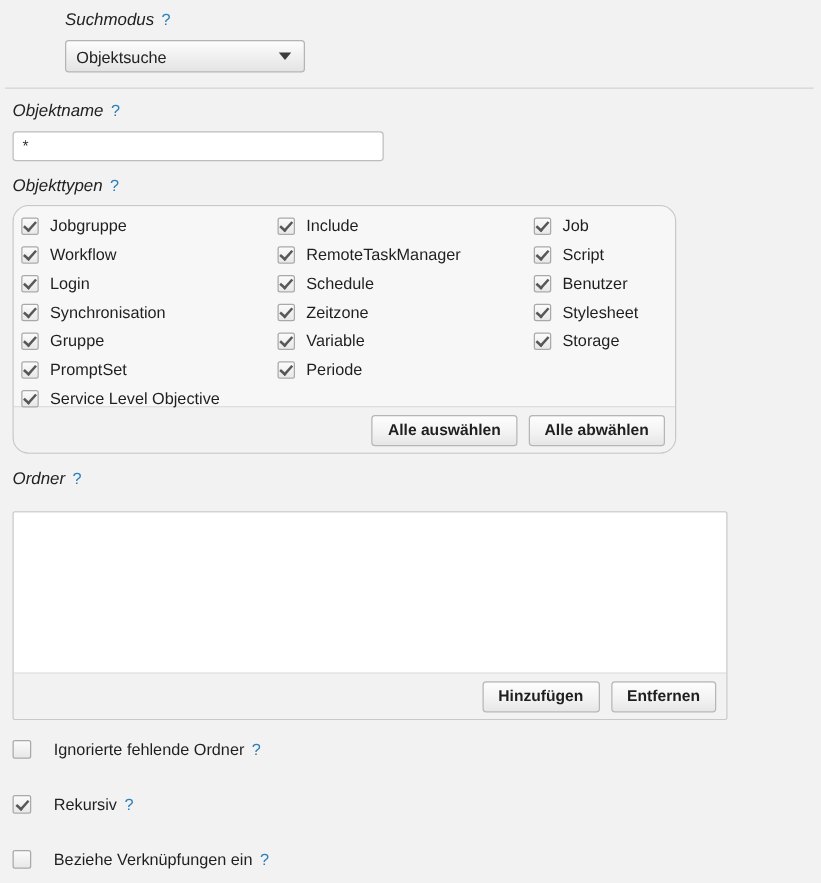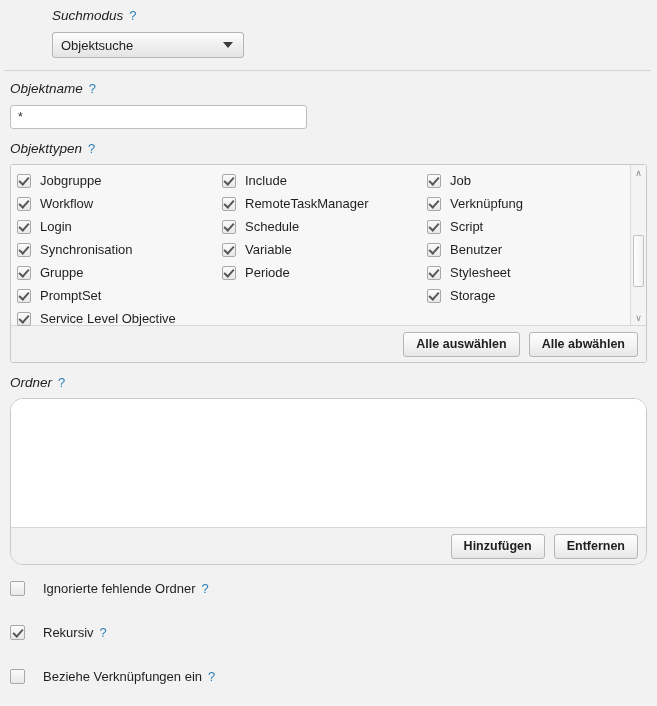--- a/index.html
+++ b/index.html
@@ -81,24 +81,24 @@
     align-items: center;
     padding: 0 7px;
     font-size: 12.5px;
     color: #333;
   }
 
   
   .block-objekttypen { padding: 12px 0 0 10px; }
   .types-panel {
     margin-top: 8px;
-    width: 637px;
+    width: 531px;
     box-sizing: border-box;
     border: 1px solid #c8c8c8;
-    border-radius: 3px;
+    border-radius: 13px;
     background: #f7f7f7;
     overflow: hidden;
   }
   .types-scrollarea {
     display: flex;
     height: 160px;
     background: #f7f7f7;
     border-bottom: 1px solid #d8d8d8;
   }
   .types-cols {
@@ -189,25 +189,25 @@
     color: #1f1f1f;
     font-family: "Liberation Sans", sans-serif;
     display: flex;
     align-items: center;
     cursor: pointer;
   }
 
   
   .block-ordner { padding: 12px 0 0 10px; }
   .ordner-panel {
-    margin-top: 8px;
-    width: 637px;
+    margin-top: 19px;
+    width: 572px;
     box-sizing: border-box;
     border: 1px solid #c8c8c8;
-    border-radius: 13px;
+    border-radius: 2px;
     overflow: hidden;
     background: #fff;
   }
   .ordner-list {
     height: 128px;
     background: #ffffff;
     border-bottom: 1px solid #d8d8d8;
   }
 
   
@@ -302,35 +302,35 @@
             <div class="chk-row">
               <span class="chk checked"></span>
               <span class="chk-label">RemoteTaskManager</span>
             </div>
             <div class="chk-row">
               <span class="chk checked"></span>
               <span class="chk-label">Schedule</span>
             </div>
             <div class="chk-row">
               <span class="chk checked"></span>
+              <span class="chk-label">Zeitzone</span>
+            </div>
+            <div class="chk-row">
+              <span class="chk checked"></span>
               <span class="chk-label">Variable</span>
             </div>
             <div class="chk-row">
               <span class="chk checked"></span>
               <span class="chk-label">Periode</span>
             </div>
           </div>
           <div class="types-col c3">
             <div class="chk-row">
               <span class="chk checked"></span>
               <span class="chk-label">Job</span>
-            </div>
-            <div class="chk-row">
-              <span class="chk checked"></span>
-              <span class="chk-label">Verknüpfung</span>
             </div>
             <div class="chk-row">
               <span class="chk checked"></span>
               <span class="chk-label">Script</span>
             </div>
             <div class="chk-row">
               <span class="chk checked"></span>
               <span class="chk-label">Benutzer</span>
             </div>
             <div class="chk-row">

